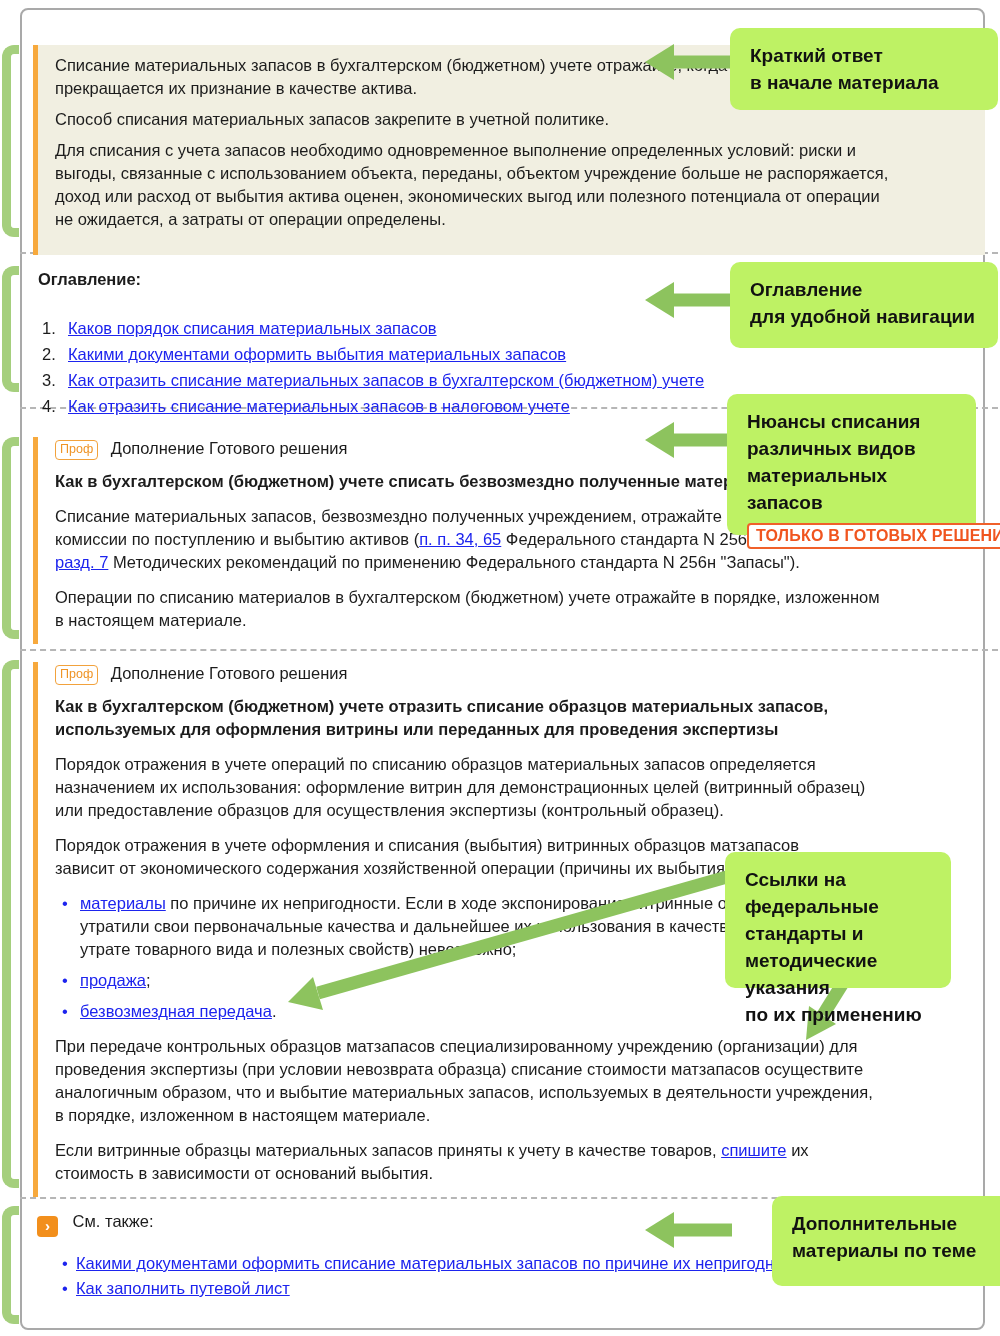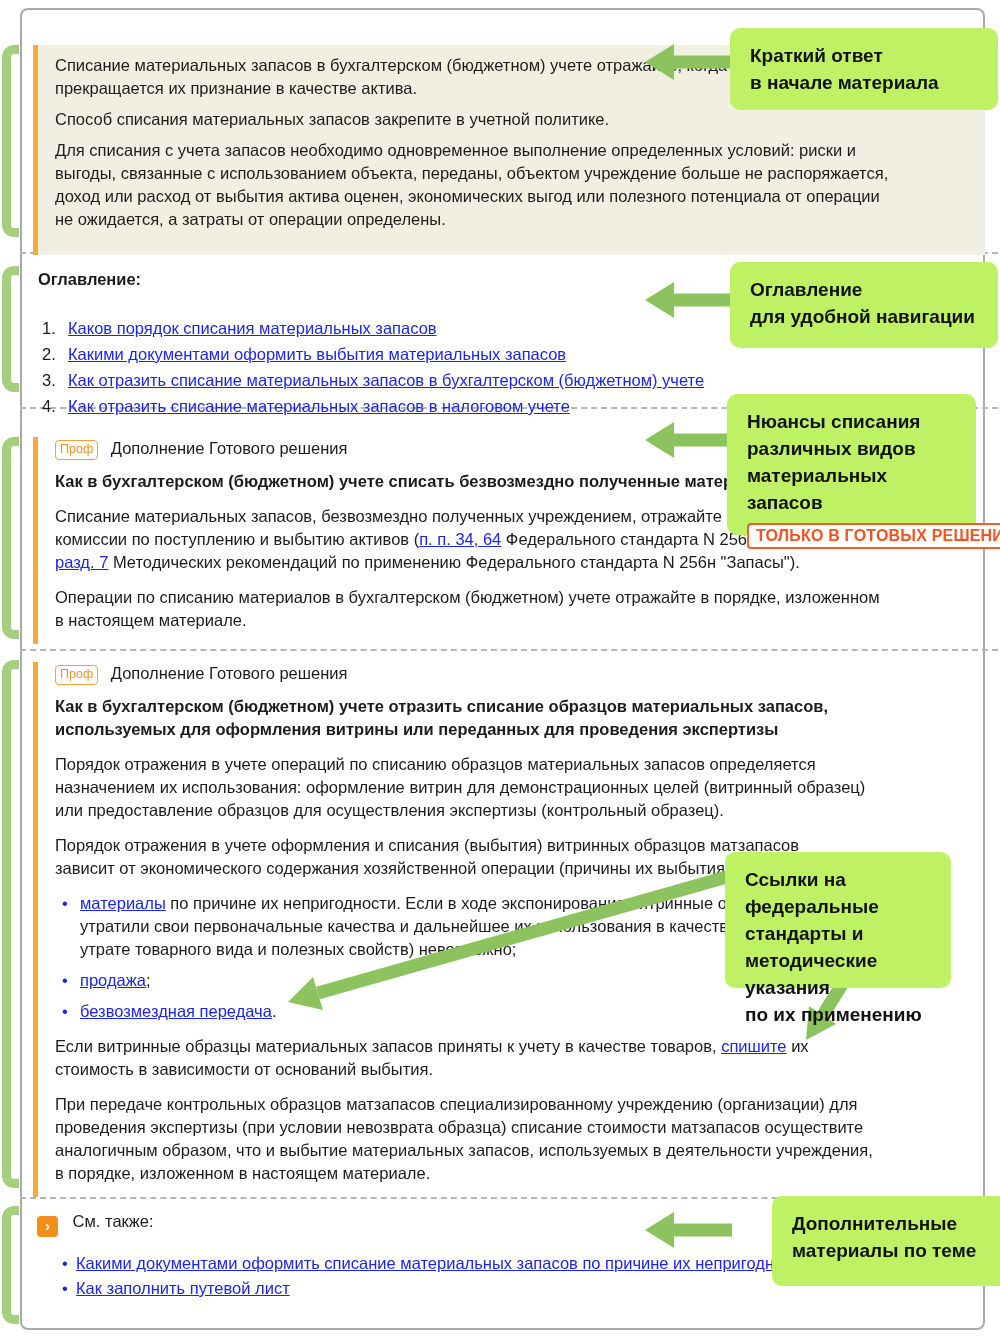--- a/index.html
+++ b/index.html
@@ -77,39 +77,39 @@
       <li><a class="lnk" href="#">Как отразить списание материальных запасов в налоговом учете</a></li>
     </ol>
   </div>
 
   <div class="section s3">
     <div class="prof-row">
       <span class="prof-badge">Проф</span>
       <span>Дополнение Готового решения</span>
     </div>
     <p class="note-heading nowrap">Как в бухгалтерском (бюджетном) учете списать безвозмездно полученные материальные запасы</p>
-    <p>Списание материальных запасов, безвозмездно полученных учреждением, отражайте на основании решения<br>комиссии по поступлению и выбытию активов (<a class="lnk" href="#">п. п. 34, 64</a> Федерального стандарта N 256н "Запасы",<br><a class="lnk" href="#">разд. 7</a> Методических рекомендаций по применению Федерального стандарта N 256н "Запасы").</p>
+    <p>Списание материальных запасов, безвозмездно полученных учреждением, отражайте на основании решения<br>комиссии по поступлению и выбытию активов (<a class="lnk" href="#">п. п. 34, 65</a> Федерального стандарта N 256н "Запасы",<br><a class="lnk" href="#">разд. 7</a> Методических рекомендаций по применению Федерального стандарта N 256н "Запасы").</p>
     <p>Операции по списанию материалов в бухгалтерском (бюджетном) учете отражайте в порядке, изложенном<br>в настоящем материале.</p>
   </div>
 
   <div class="section s4">
     <div class="prof-row">
       <span class="prof-badge">Проф</span>
       <span>Дополнение Готового решения</span>
     </div>
     <p class="note-heading">Как в бухгалтерском (бюджетном) учете отразить списание образцов материальных запасов,<br>используемых для оформления витрины или переданных для проведения экспертизы</p>
     <p>Порядок отражения в учете операций по списанию образцов материальных запасов определяется<br>назначением их использования: оформление витрин для демонстрационных целей (витринный образец)<br>или предоставление образцов для осуществления экспертизы (контрольный образец).</p>
     <p>Порядок отражения в учете оформления и списания (выбытия) витринных образцов матзапасов<br>зависит от экономического содержания хозяйственной операции (причины их выбытия):</p>
     <ul class="blt">
       <li><a class="lnk" href="#">материалы</a> по причине их непригодности. Если в ходе экспонирования витринные образцы<br>утратили свои первоначальные качества и дальнейшее их использования в качестве товара (при<br>утрате товарного вида и полезных свойств) невозможно;</li>
       <li><a class="lnk" href="#">продажа</a>;</li>
       <li><a class="lnk" href="#">безвозмездная передача</a>.</li>
     </ul>
+    <p>При передаче контрольных образцов матзапасов специализированному учреждению (организации) для<br>проведения экспертизы (при условии невозврата образца) списание стоимости матзапасов осуществите<br>аналогичным образом, что и выбытие материальных запасов, используемых в деятельности учреждения,<br>в порядке, изложенном в настоящем материале.</p>
     <p>Если витринные образцы материальных запасов приняты к учету в качестве товаров, <a class="lnk" href="#">спишите</a> их<br>стоимость в зависимости от оснований выбытия.</p>
-    <p>При передаче контрольных образцов матзапасов специализированному учреждению (организации) для<br>проведения экспертизы (при условии невозврата образца) списание стоимости матзапасов осуществите<br>аналогичным образом, что и выбытие материальных запасов, используемых в деятельности учреждения,<br>в порядке, изложенном в настоящем материале.</p>
   </div>
 
   <div class="section s5">
     <div class="see-row">
       <span class="see-icon">›</span>
       <span>См. также:</span>
     </div>
     <ul class="see">
       <li><a class="lnk" href="#">Какими документами оформить списание материальных запасов по причине их непригодности</a></li>
       <li><a class="lnk" href="#">Как заполнить путевой лист</a></li>

